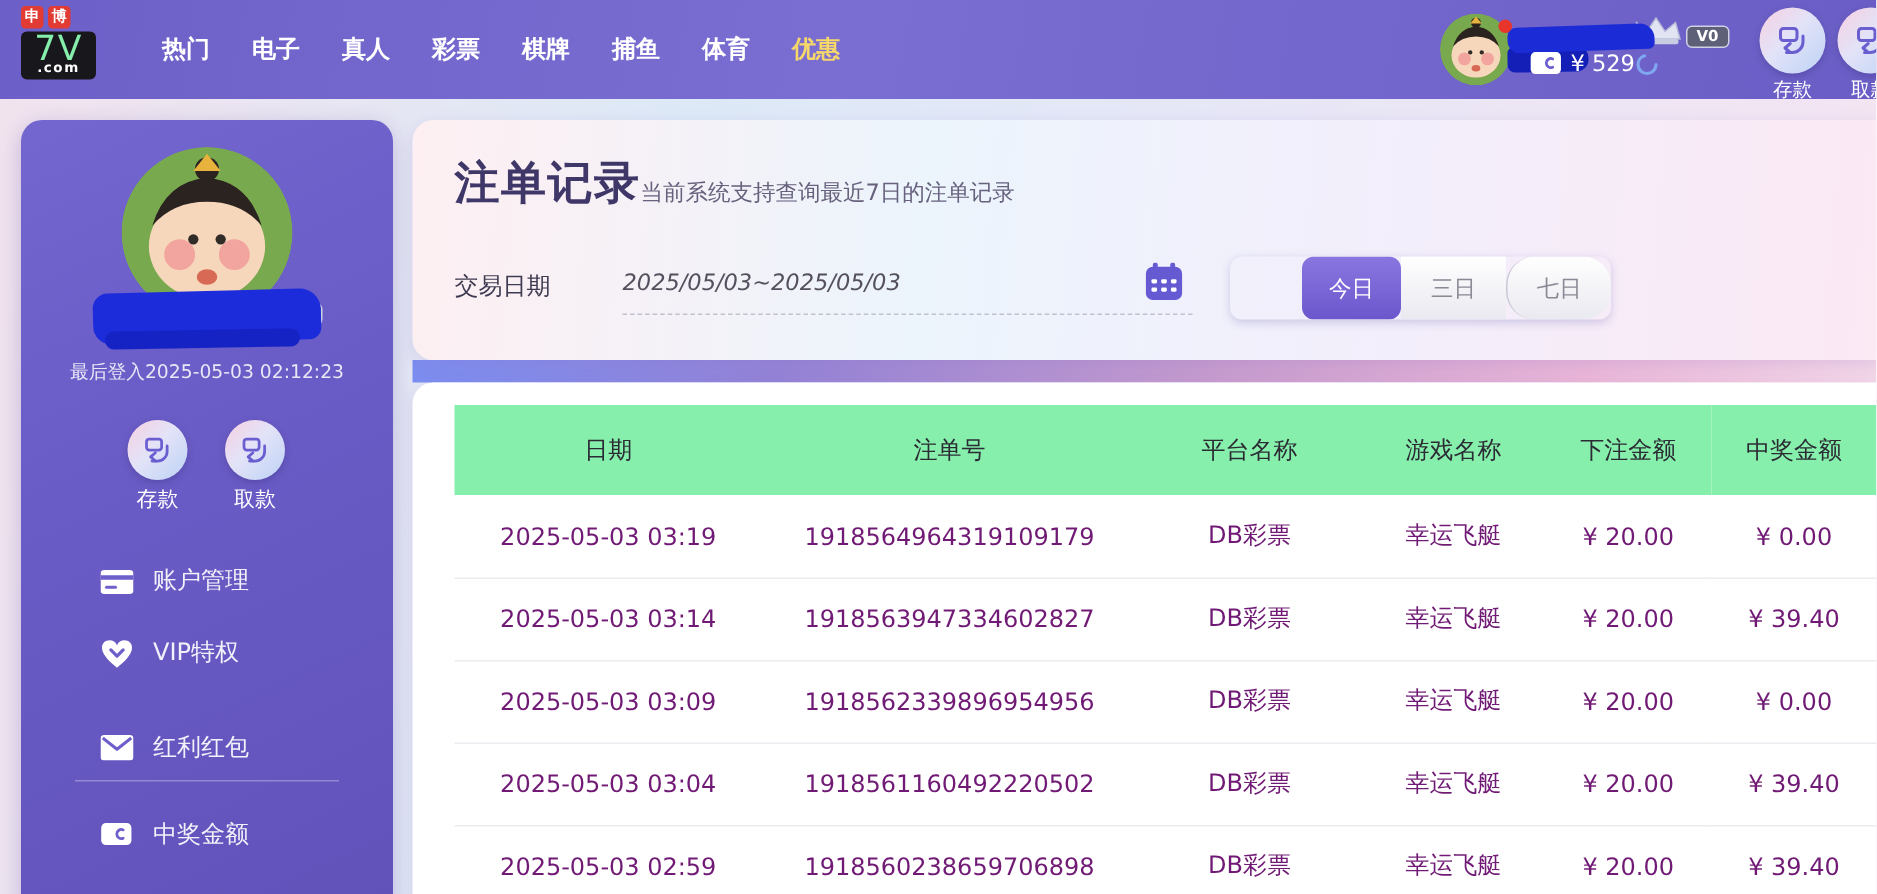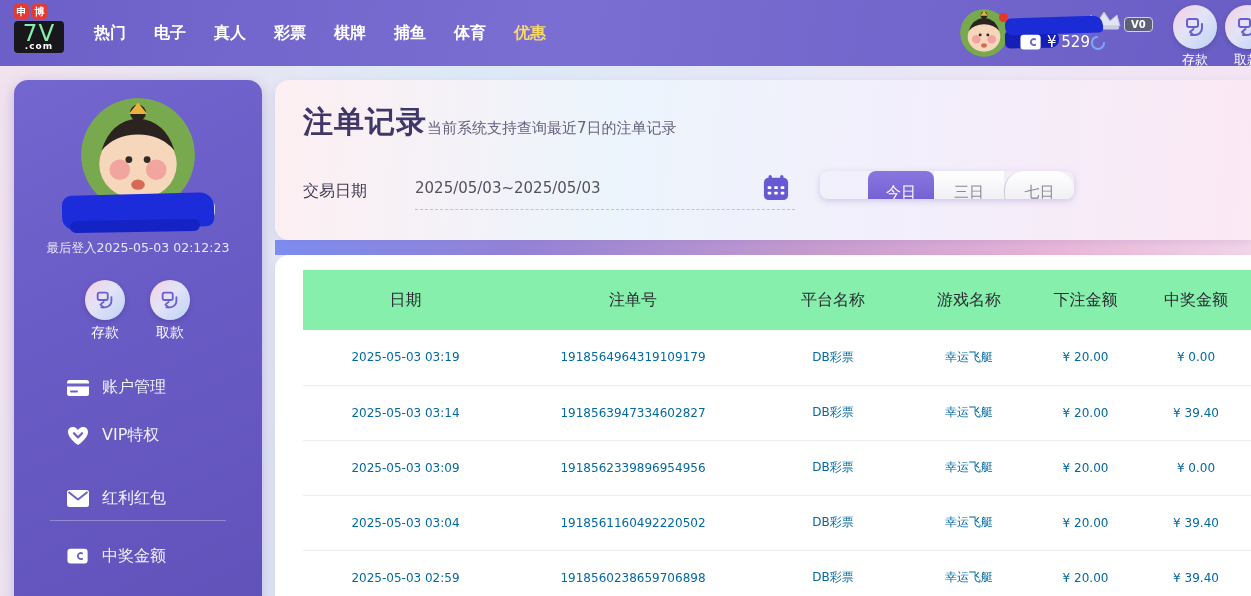--- a/index.html
+++ b/index.html
@@ -12,21 +12,21 @@
   .topbar { position:absolute; top:0; left:0; right:0; height:66px;
             background:linear-gradient(100deg,#6c60c8 0%,#7b6ed2 45%,#6a5ec6 100%); z-index:5; }
   .logo { position:absolute; left:14px; top:4px; width:52px; }
   .logo-badges { display:flex; gap:3px; margin-bottom:2px; }
   .logo-badge { width:15px; height:15px; background:#e23b33; border-radius:3px; color:#fff;
                 font-size:10px; font-weight:bold; line-height:15px; text-align:center; }
   .logo-box { width:50px; background:#17171c; border-radius:4px; padding:1px 3px 2px; text-align:center; }
   .logo-main { color:#86efac; font-size:23px; font-weight:400; letter-spacing:1px; line-height:22px; }
   .logo-sub { color:#fff; font-size:9px; font-weight:bold; letter-spacing:1px; line-height:9px; margin-top:-2px; }
   .nav { position:absolute; left:80px; top:0; height:66px; display:flex; align-items:center; }
-  .nav-item { width:60px; text-align:center; color:#ffffff; font-size:16px; font-weight:bold; cursor:pointer; }
+  .nav-item { width:60px; text-align:right; color:#ffffff; font-size:16px; font-weight:bold; cursor:pointer; }
   .nav-item.highlight { color:#f5d76a; }
 
   .tb-avatar { position:absolute; left:960px; top:9px; width:48px; height:48px; border-radius:50%; overflow:hidden; }
   .red-dot { position:absolute; left:999px; top:13px; width:9px; height:9px; border-radius:50%; background:#e8352c; z-index:8; }
   .scribble-a { position:absolute; left:1005px; top:17px; width:98px; height:17px; background:#1b2bd6;
                 border-radius:6px 10px 4px 8px; transform:rotate(-2deg); z-index:7; }
   .scribble-b { position:absolute; left:1005px; top:31px; width:54px; height:17px; background:#141fb8;
                 border-radius:4px 8px 8px 5px; transform:rotate(-1deg); z-index:6; }
   .tb-crown { position:absolute; left:1086px; top:10px; width:36px; height:22px; z-index:6; }
   .vip-tag { position:absolute; background:#5d6077; border:1px solid #cfd2e4; color:#fff; font-size:10px;
@@ -76,39 +76,39 @@
   
   .card-top { position:absolute; left:275px; top:80px; right:0; height:160px; border-radius:14px 0 0 14px;
       background:linear-gradient(95deg,#fdeff2 0%,#ecf4fc 35%,#f3eefb 68%,#fbe9f4 100%); z-index:2;
       box-shadow:0 3px 10px rgba(140,110,200,.18); }
   .title-row { position:absolute; left:28px; top:22px; display:flex; align-items:flex-end; }
   .page-title { font-size:30px; font-weight:600; color:#3f3768; letter-spacing:1px; }
   .page-subtitle { font-size:15px; color:#67617e; padding-bottom:5px; }
   .date-label { position:absolute; left:28px; top:101px; font-size:16px; color:#3f3b52; }
   .date-input { position:absolute; left:140px; top:92px; width:380px; height:38px;
       border-bottom:1px dashed #c2c2cf; cursor:pointer; }
-  .date-value { position:absolute; left:0; top:7px; font-size:15px; color:#55505e; }
+  .date-value { position:absolute; left:0; top:7px; font-size:15px; color:#55505e;font-style:italic; }
   .cal-icon { position:absolute; right:6px; top:3px; width:26px; height:26px; }
-  .tabs { position:absolute; left:545px; top:91px; height:28px; display:flex; border-radius:8px;
+  .tabs { position:absolute; left:545px; top:91px; height:42px; display:flex; border-radius:8px;
       overflow:hidden; box-shadow:0 2px 6px rgba(100,90,170,.25);padding-left:48px; }
   .tab { height:42px; display:flex; align-items:center; justify-content:center; font-size:15px; cursor:pointer; }
   .tab.active { width:66px; background:linear-gradient(180deg,#8a76e0,#6b57cc); color:#fff; border-radius:8px; }
   .tab.inactive { width:70px; background:linear-gradient(180deg,#ffffff,#e9e9f0); color:#8a8a95; }
   .tab.inactive + .tab.inactive { border-left:1px solid #c9c9d4;border-radius:19px; }
 
   
   .card-table { position:absolute; left:275px; top:255px; right:0; height:361px; border-radius:14px 0 0 0;
       background:#ffffff; z-index:2; box-shadow:0 3px 10px rgba(140,110,200,.15); }
   table.records { position:absolute; left:28px; top:15px; width:calc(100% - 28px);
       border-collapse:collapse; table-layout:fixed; }
   table.records col.c0{width:205px;} table.records col.c1{width:250px;} table.records col.c2{width:150px;}
   table.records col.c3{width:122px;} table.records col.c4{width:111px;}
   table.records thead th { background:#86efac; height:60px; font-size:16px; font-weight:500; color:#2b2b33;
       text-align:center; }
-  table.records tbody td { height:55px; font-size:12px; color:#0369a1; text-align:center; }
+  table.records tbody td { height:55px; font-size:16px; color:#701a75; text-align:center; }
   table.records tbody tr + tr td { border-top:1px solid #ebebf0; }
 </style>
 </head>
 <body>
 
 <div id="app">
 
   <div class="gap-strip"></div>
 
   <div class="topbar">

